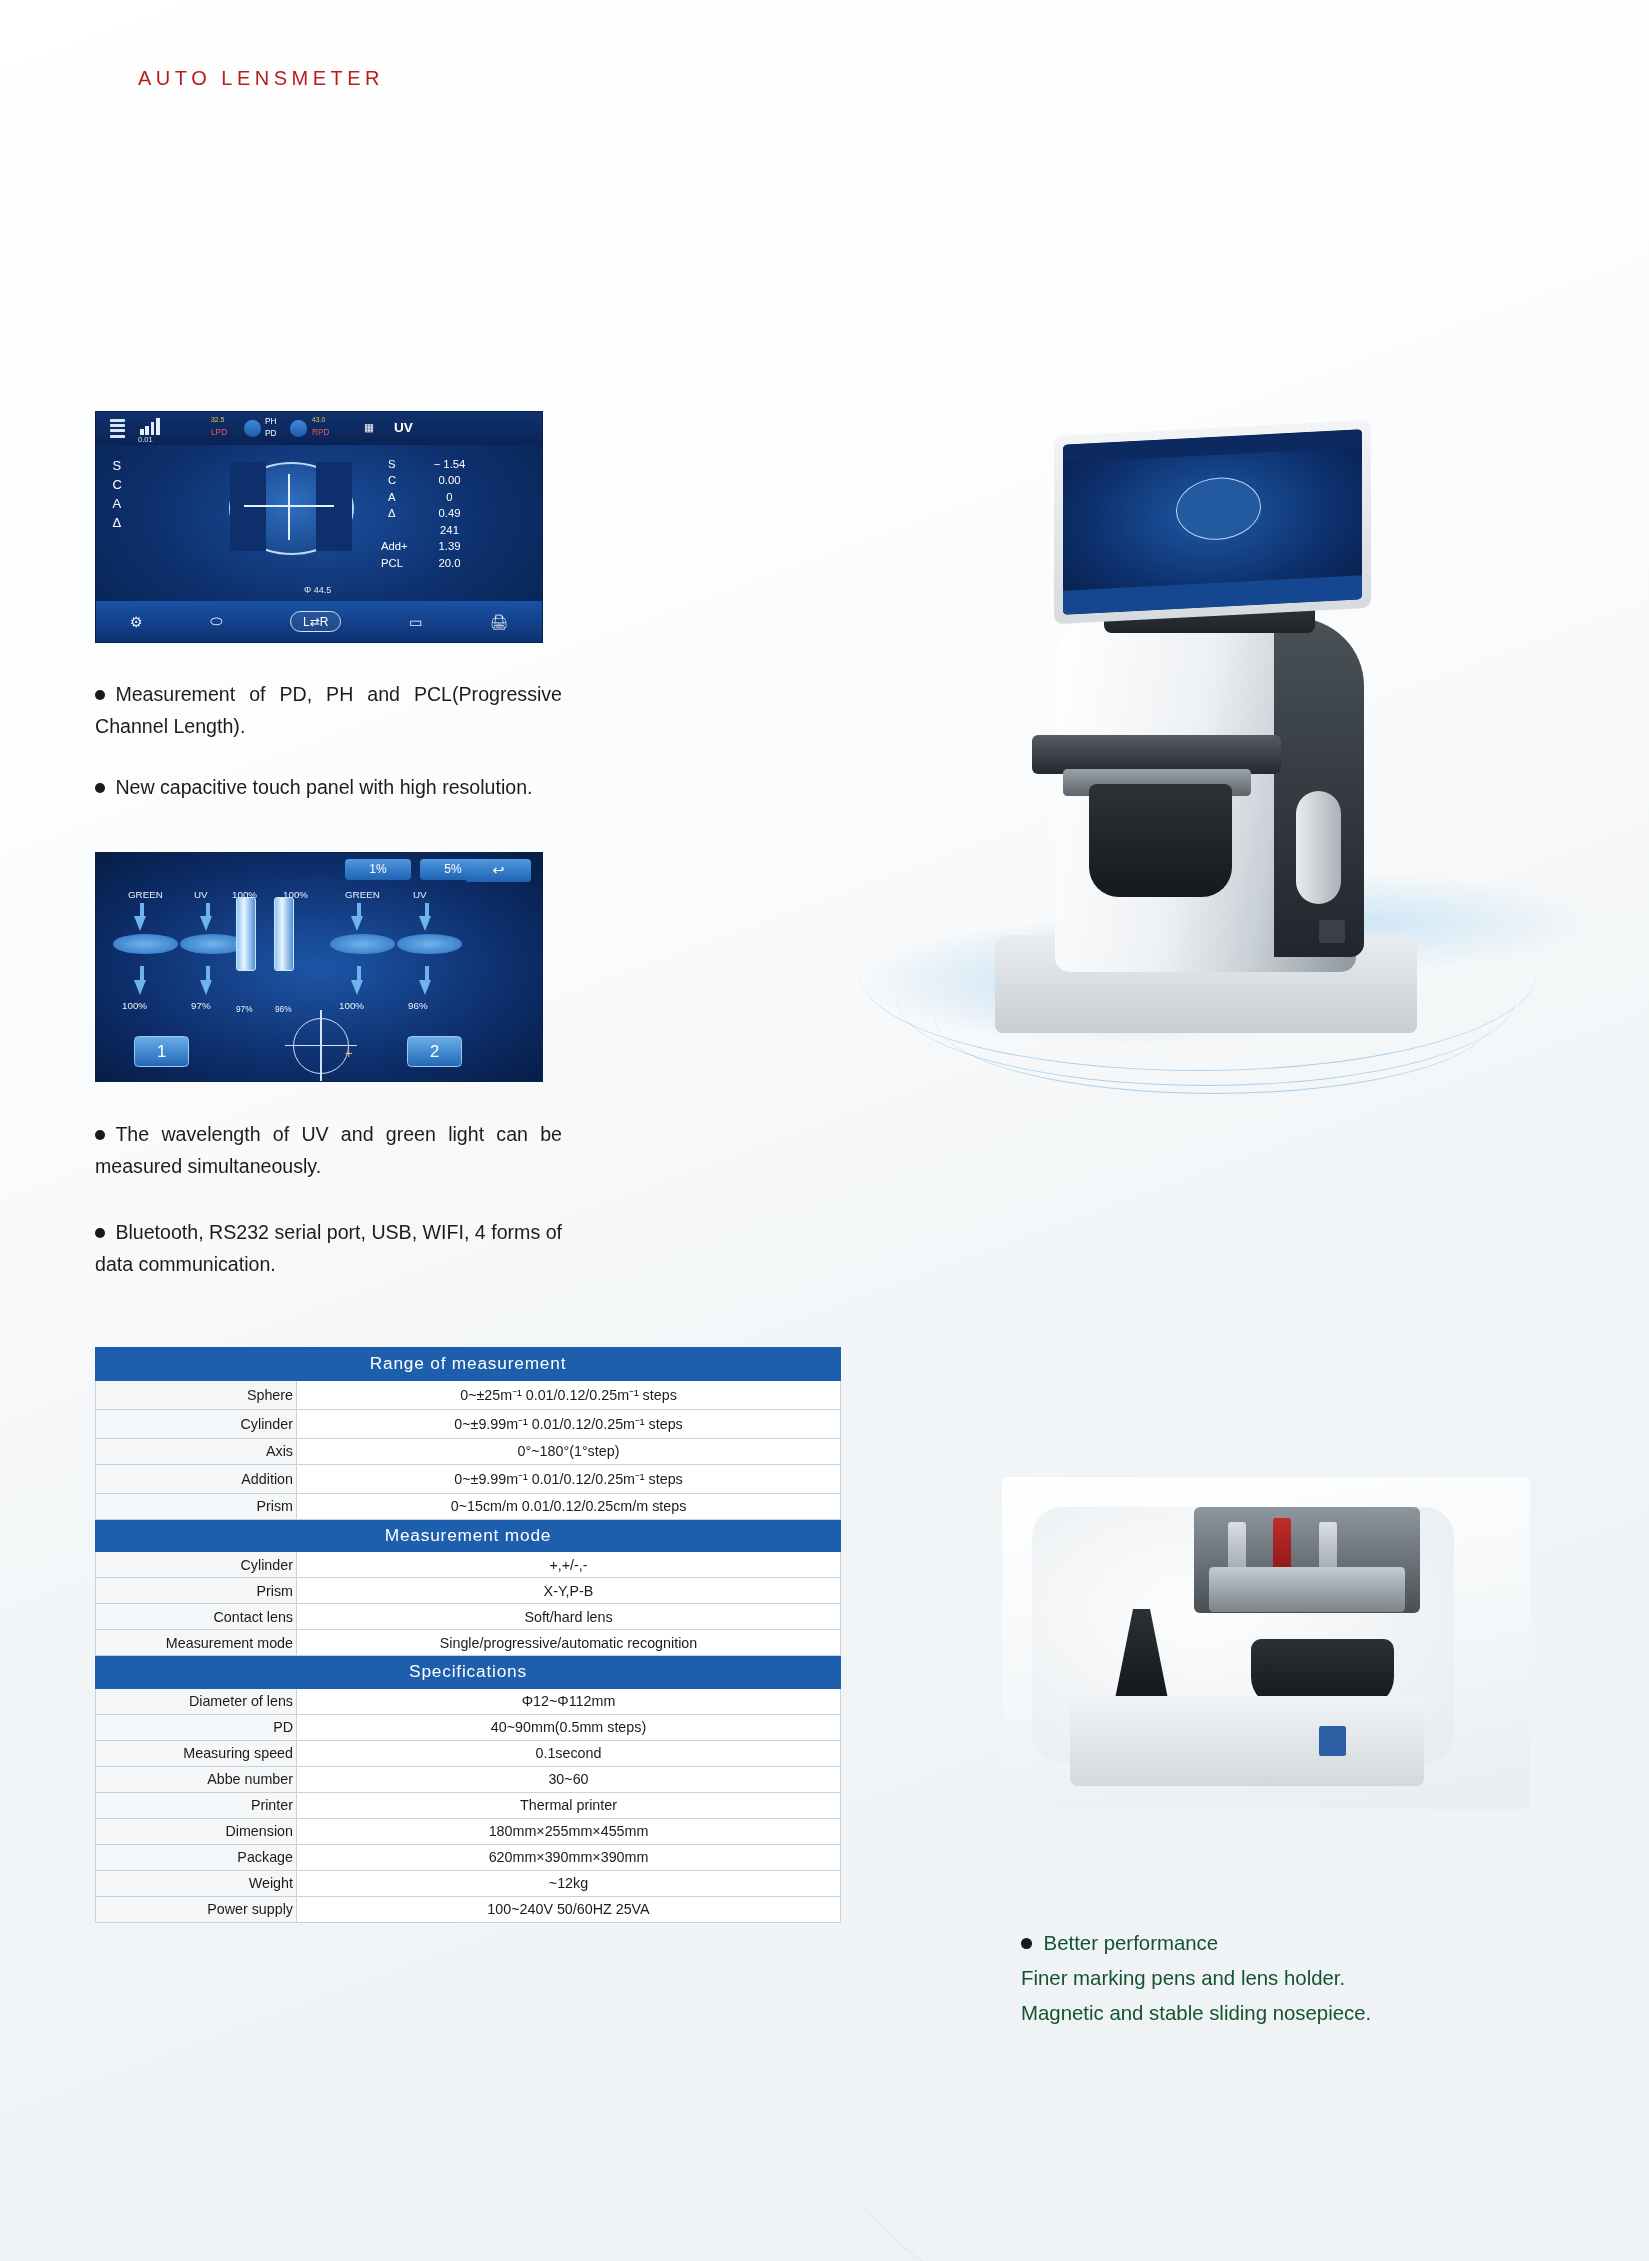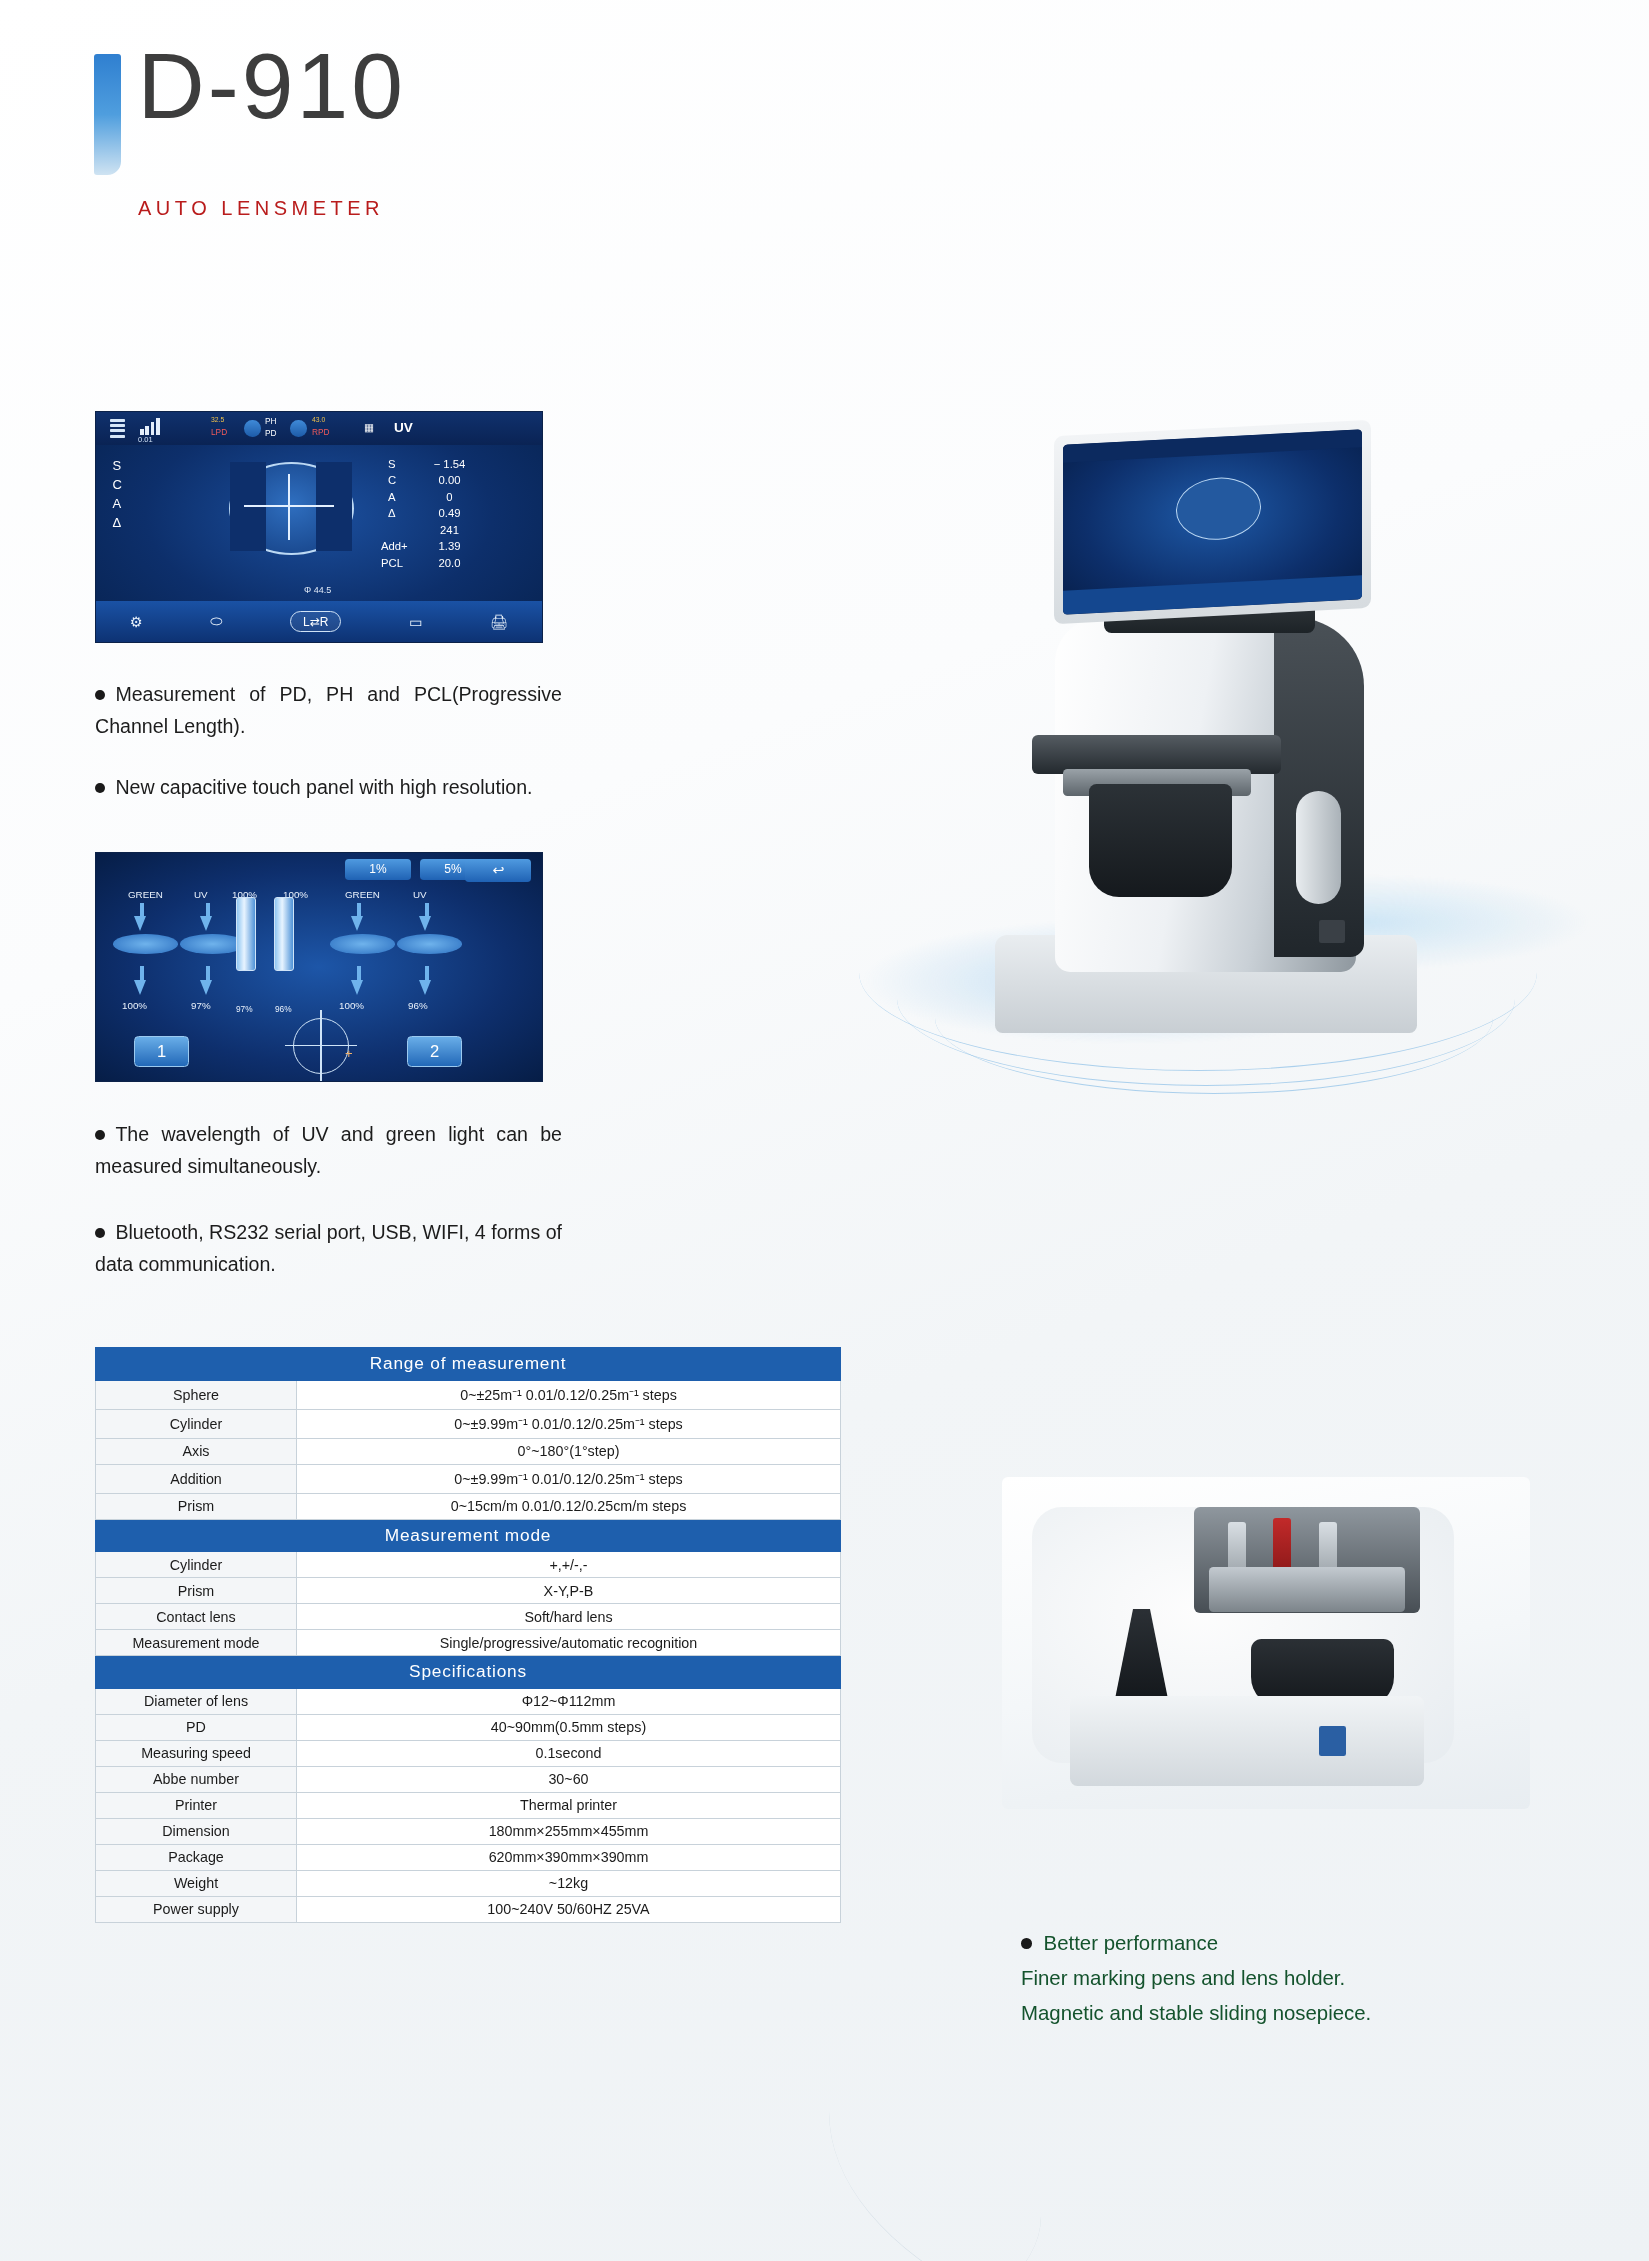--- a/index.html
+++ b/index.html
@@ -123,21 +123,21 @@
   
   .spec{
     position:absolute;left:95px;top:1347px;width:746px;
     border-collapse:collapse;font-size:14.3px;
   }
   .spec td{border:0.8px solid #c8d2da;padding:4.5px 3px;}
   .spec .sec td{
     background:#1e5fad;color:#fff;text-align:center;font-size:17.3px;letter-spacing:0.8px;padding:5.3px 0;
     border:0.8px solid #1e5fad;
   }
-  .spec .k{width:194px;text-align:center;background:#f4f6f8;color:#1b1b1b;}
+  .spec .k{width:194px;text-align:right;background:#f4f6f8;color:#1b1b1b;}
   .spec .v{text-align:center;background:#ffffff;}
 
   
   .device-wrap{position:absolute;left:829px;top:392px;width:754px;height:829px;}
   .swoosh{
     position:absolute;left:0;top:354px;width:769px;height:392px;
     background:
       radial-gradient(ellipse 392px 90px at 40% 60%,rgba(120,185,235,.45),rgba(120,185,235,0) 70%),
       radial-gradient(ellipse 317px 68px at 70% 45%,rgba(150,205,240,.40),rgba(150,205,240,0) 70%);
     filter:blur(0.8px);
@@ -231,24 +231,20 @@
 
   
   .wave{position:absolute;border-radius:50%;border-bottom:1.5px solid rgba(150,175,195,.35);}
 </style>
 </head>
 <body>
 
 <div class="page">
 
   <div class="header">
-    <div class="logo-row">
-      <div class="logo-bar"></div>
-      <div class="logo-title">D-910</div>
-    </div>
     <div class="logo-sub">AUTO LENSMETER</div>
   </div>
 
   <div class="shot1">
     <div class="s1-top">
       <div class="bars">
           <i></i>
           <i></i>
           <i></i>
           <i></i>

